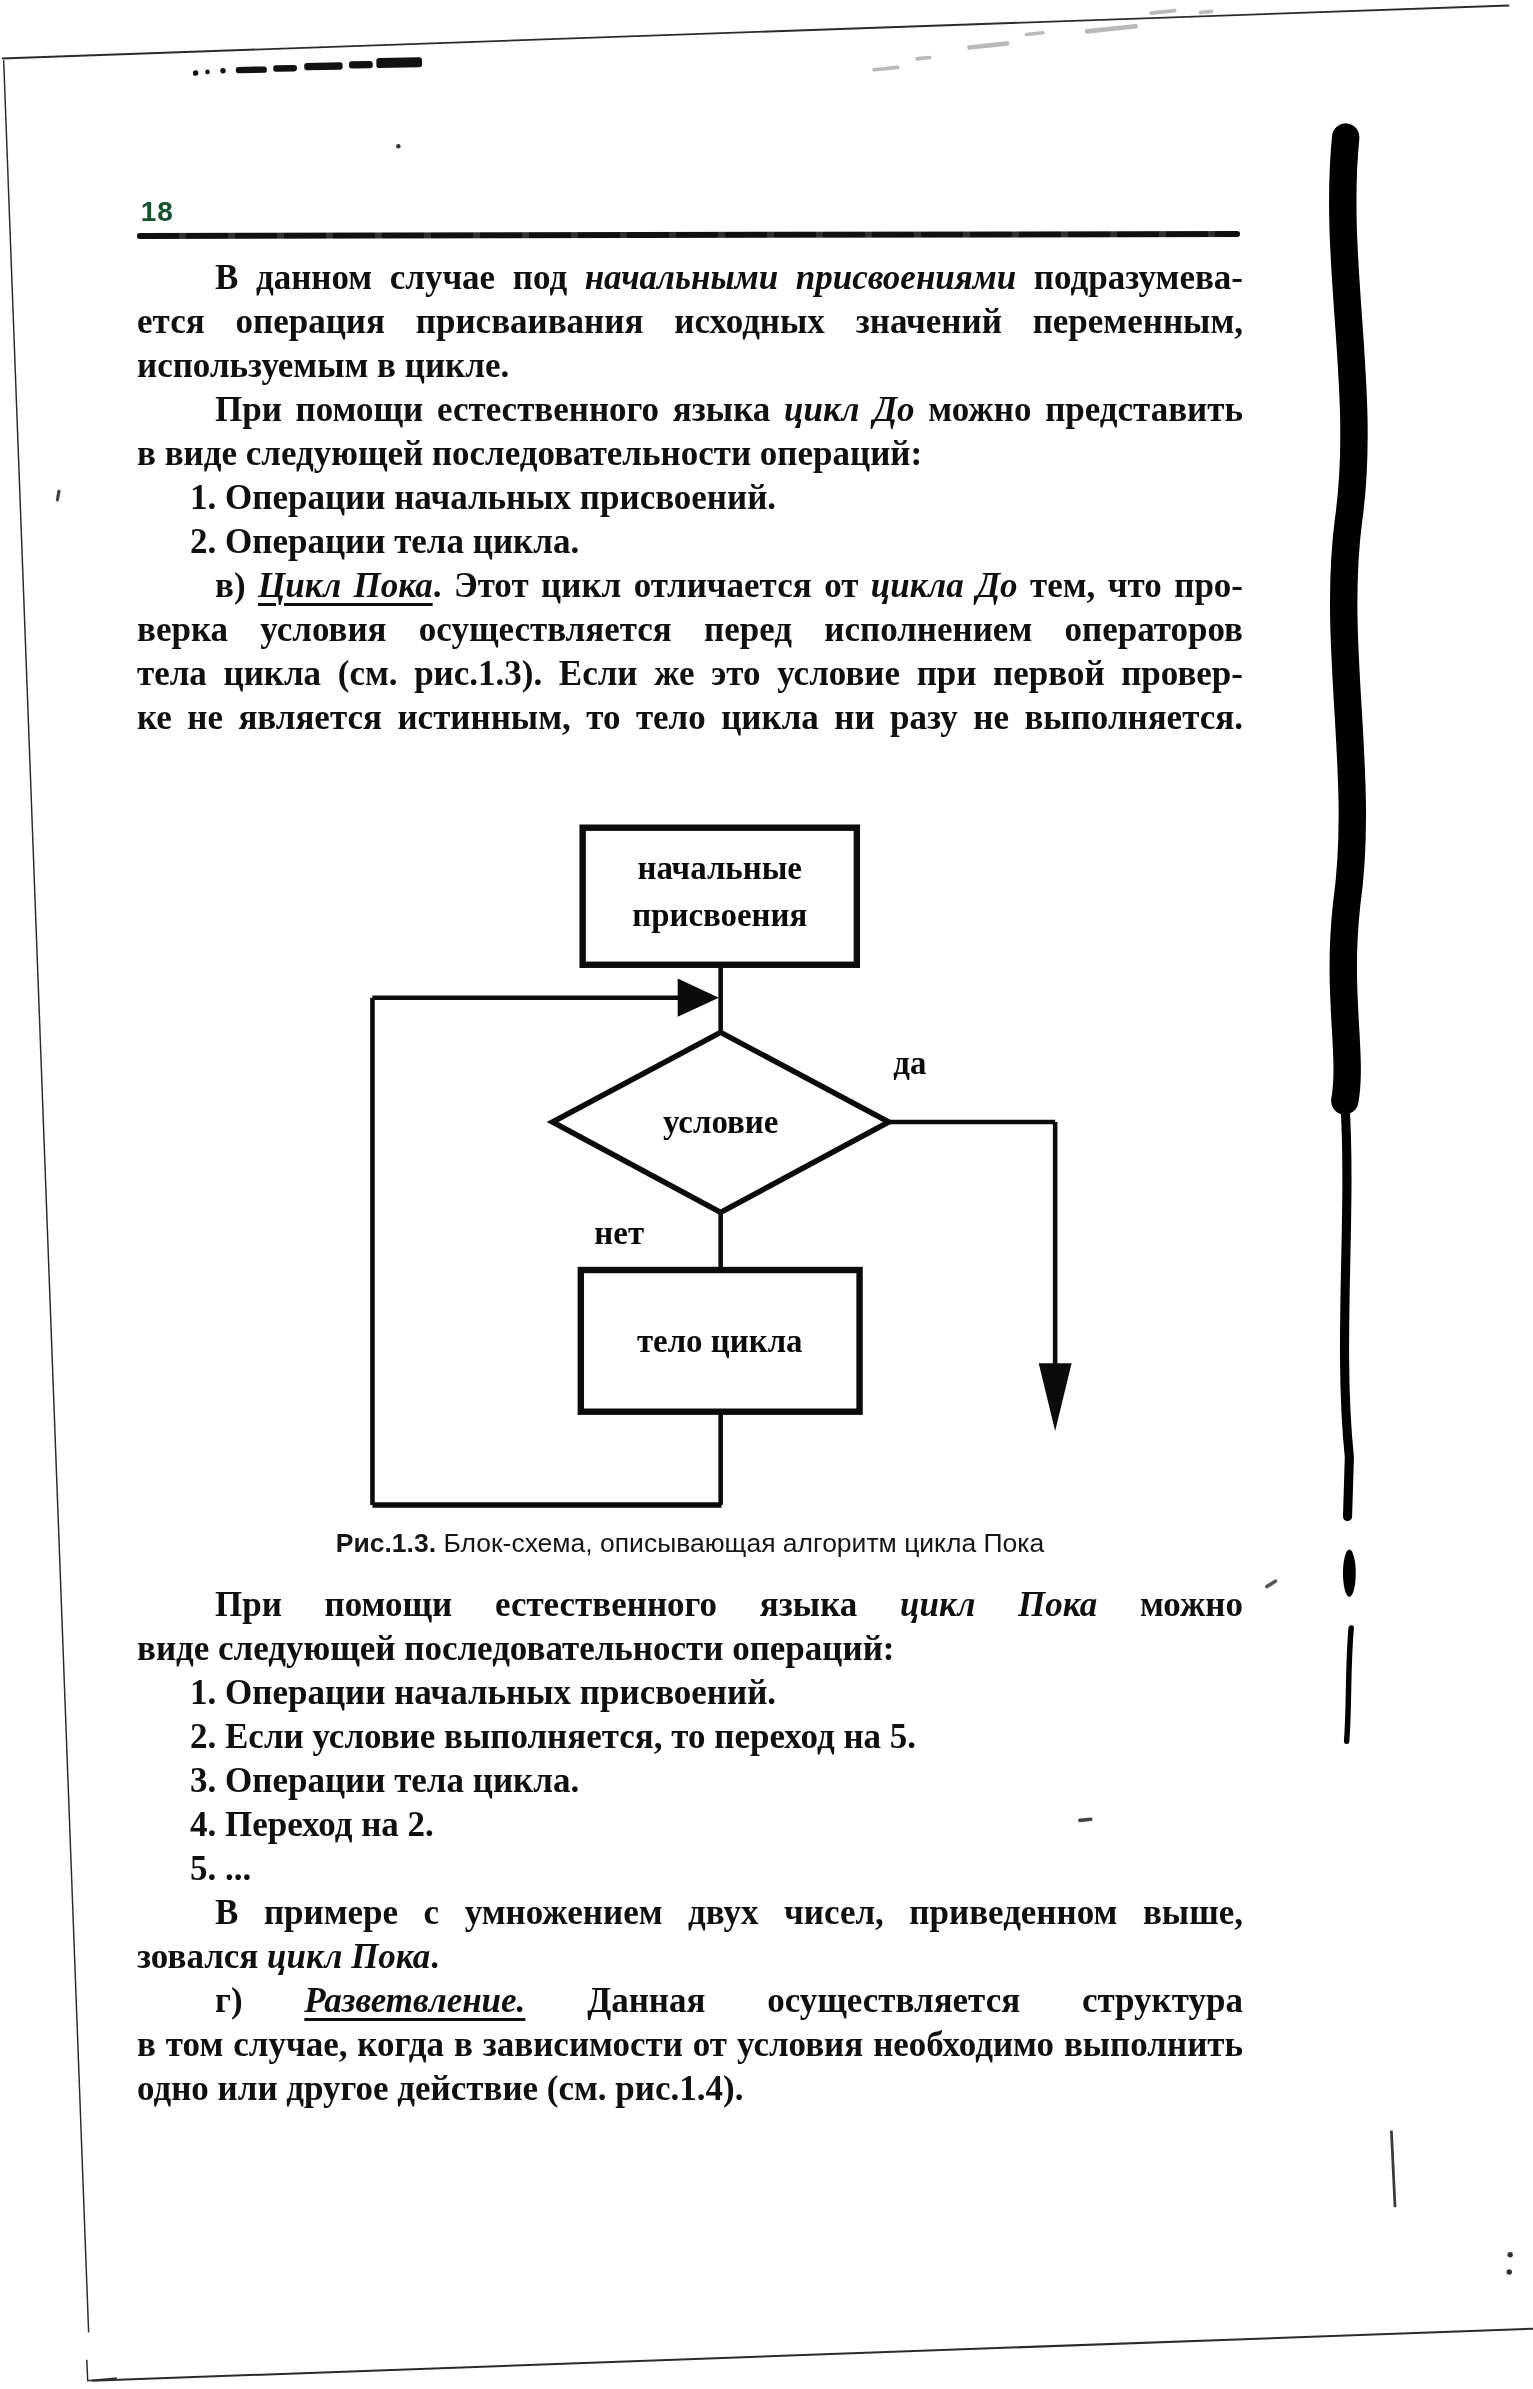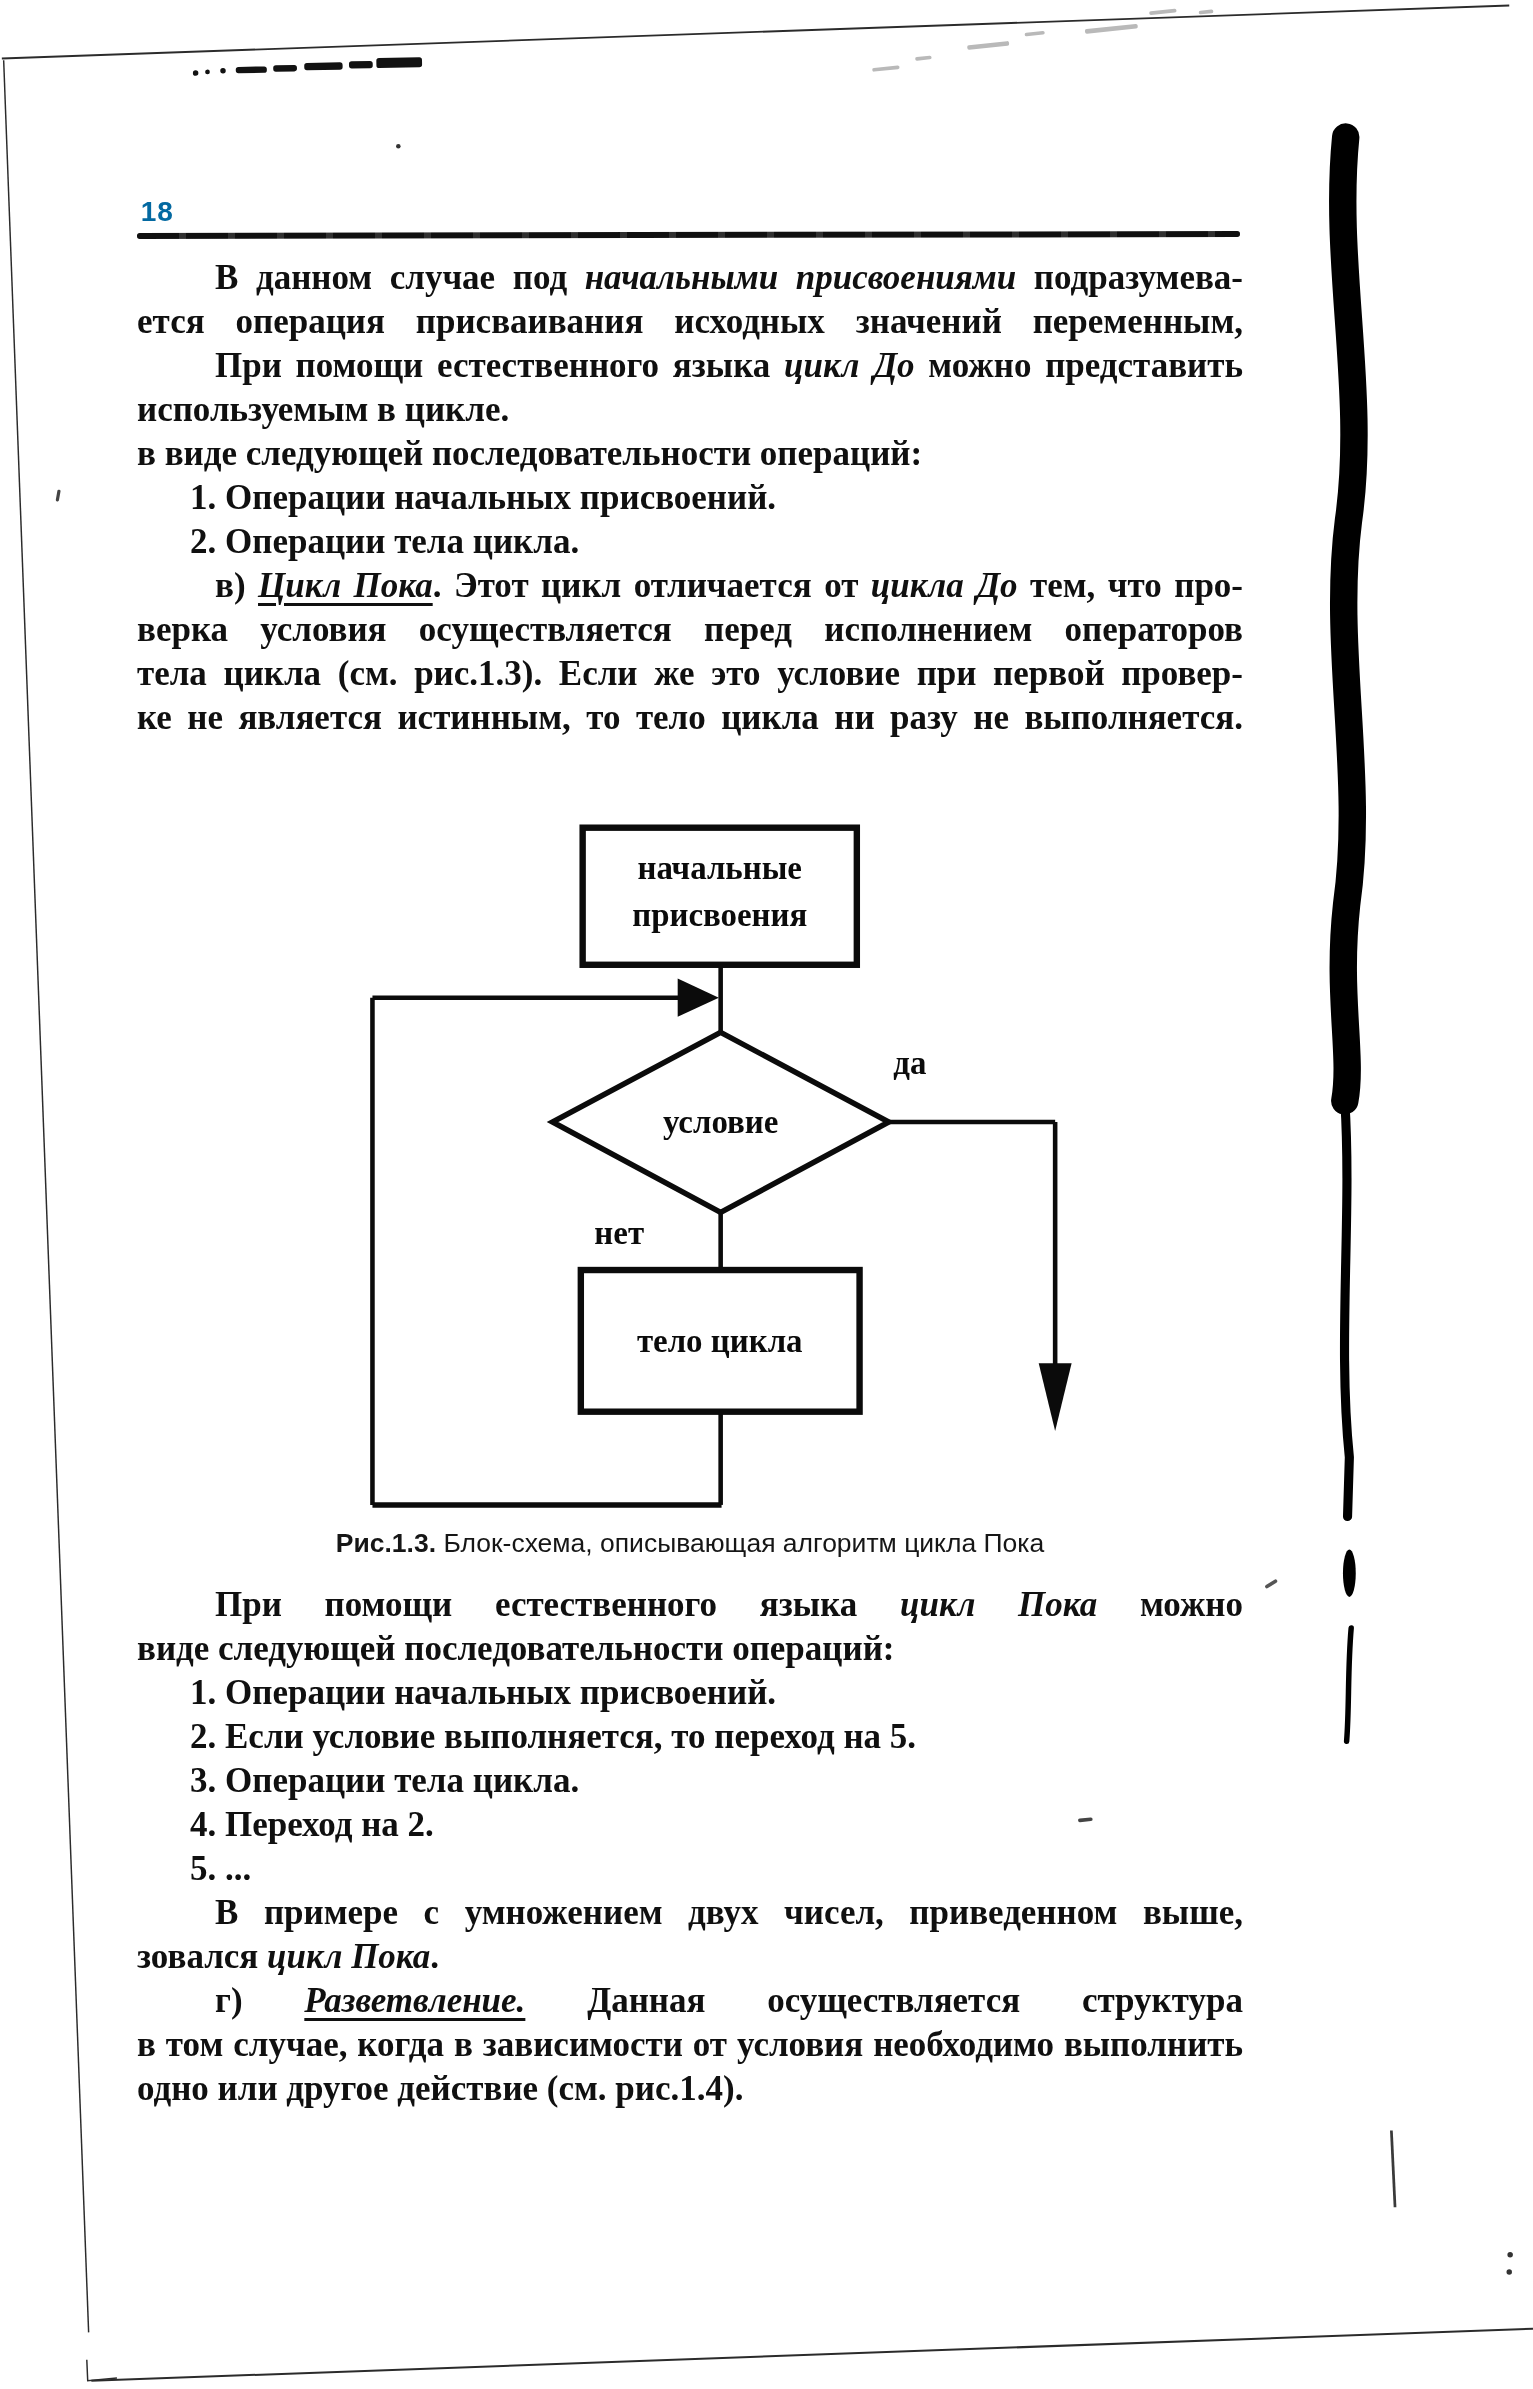--- a/index.html
+++ b/index.html
@@ -9,21 +9,21 @@
     background:#ffffff;
     overflow:hidden;
     font-family:"Liberation Serif", serif;
   }
   svg{display:block;}
   .artifacts{position:absolute;left:0;top:0;pointer-events:none;}
 
   
   .header{position:absolute;left:137px;top:194px;width:1106px;height:44px;}
   .pnum{position:absolute;left:3.7px;top:1.8px;
-    font:bold 28px "Liberation Sans",sans-serif;color:#0369a1;letter-spacing:0.9px;}
+    font:bold 28px "Liberation Sans",sans-serif;color:#14532d;letter-spacing:0.9px;}
   .ptitle{position:absolute;right:5.5px;top:1.8px;
     font:bold 28px "Liberation Sans",sans-serif;color:#161616;}
   .rule{position:absolute;left:0;top:38px;width:1103px;height:5.5px;border-radius:2.7px;
     background:repeating-linear-gradient(90deg,#101010 0 42px,#303030 42px 49px);
     transform:rotate(-0.1deg);}
 
   
   .textcol{position:absolute;left:137px;width:1106px;color:#101010;}
   .pre{top:256px;}
   .post{top:1583px;}
@@ -98,22 +98,22 @@
   </svg>
 
   <div class="header">
     <span class="pnum">18</span>
     <div class="rule"></div>
   </div>
 
   <div class="textcol pre">
       <div class="tline jst ind"><span>В данном случае под </span><span class="it">начальными присвоениями</span><span> подразумева-</span></div>
       <div class="tline jst"><span>ется операция присваивания исходных значений переменным,</span></div>
+      <div class="tline"><span>используемым в цикле.</span></div>
       <div class="tline jst ind"><span>При помощи естественного языка </span><span class="it">цикл До</span><span> можно представить</span></div>
-      <div class="tline"><span>используемым в цикле.</span></div>
       <div class="tline"><span>в виде следующей последовательности операций:</span></div>
       <div class="tline pad"><span>1. Операции начальных присвоений.</span></div>
       <div class="tline pad"><span>2. Операции тела цикла.</span></div>
       <div class="tline jst ind"><span>в) </span><span class="iu">Цикл Пока</span><span>. Этот цикл отличается от </span><span class="it">цикла До</span><span> тем, что про-</span></div>
       <div class="tline jst"><span>верка условия осуществляется перед исполнением операторов</span></div>
       <div class="tline jst"><span>тела цикла (см. рис.1.3). Если же это условие при первой провер-</span></div>
       <div class="tline jst"><span>ке не является истинным, то тело цикла ни разу не выполняется.</span></div>
     </div>
 
   <svg class="flow" width="722" height="713" viewBox="0 0 790 780">

